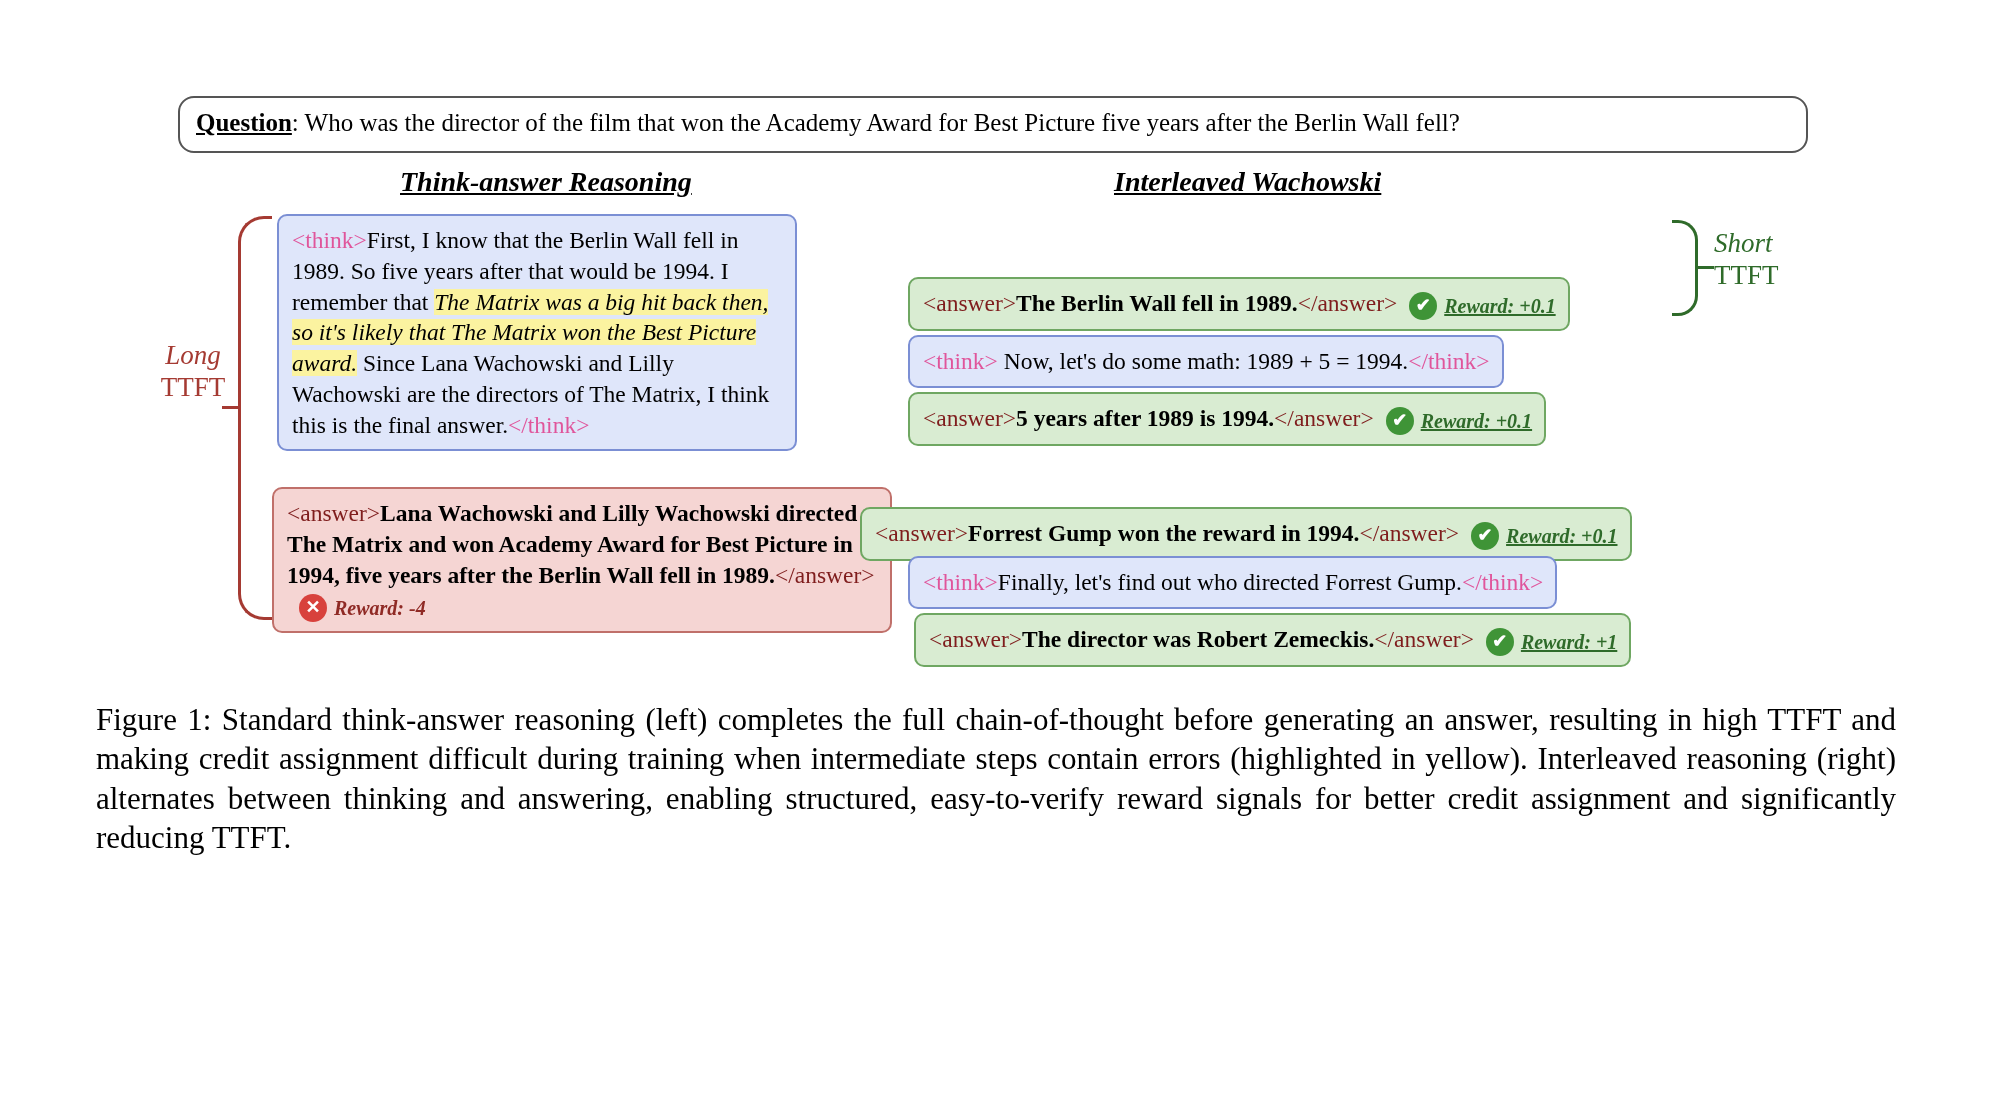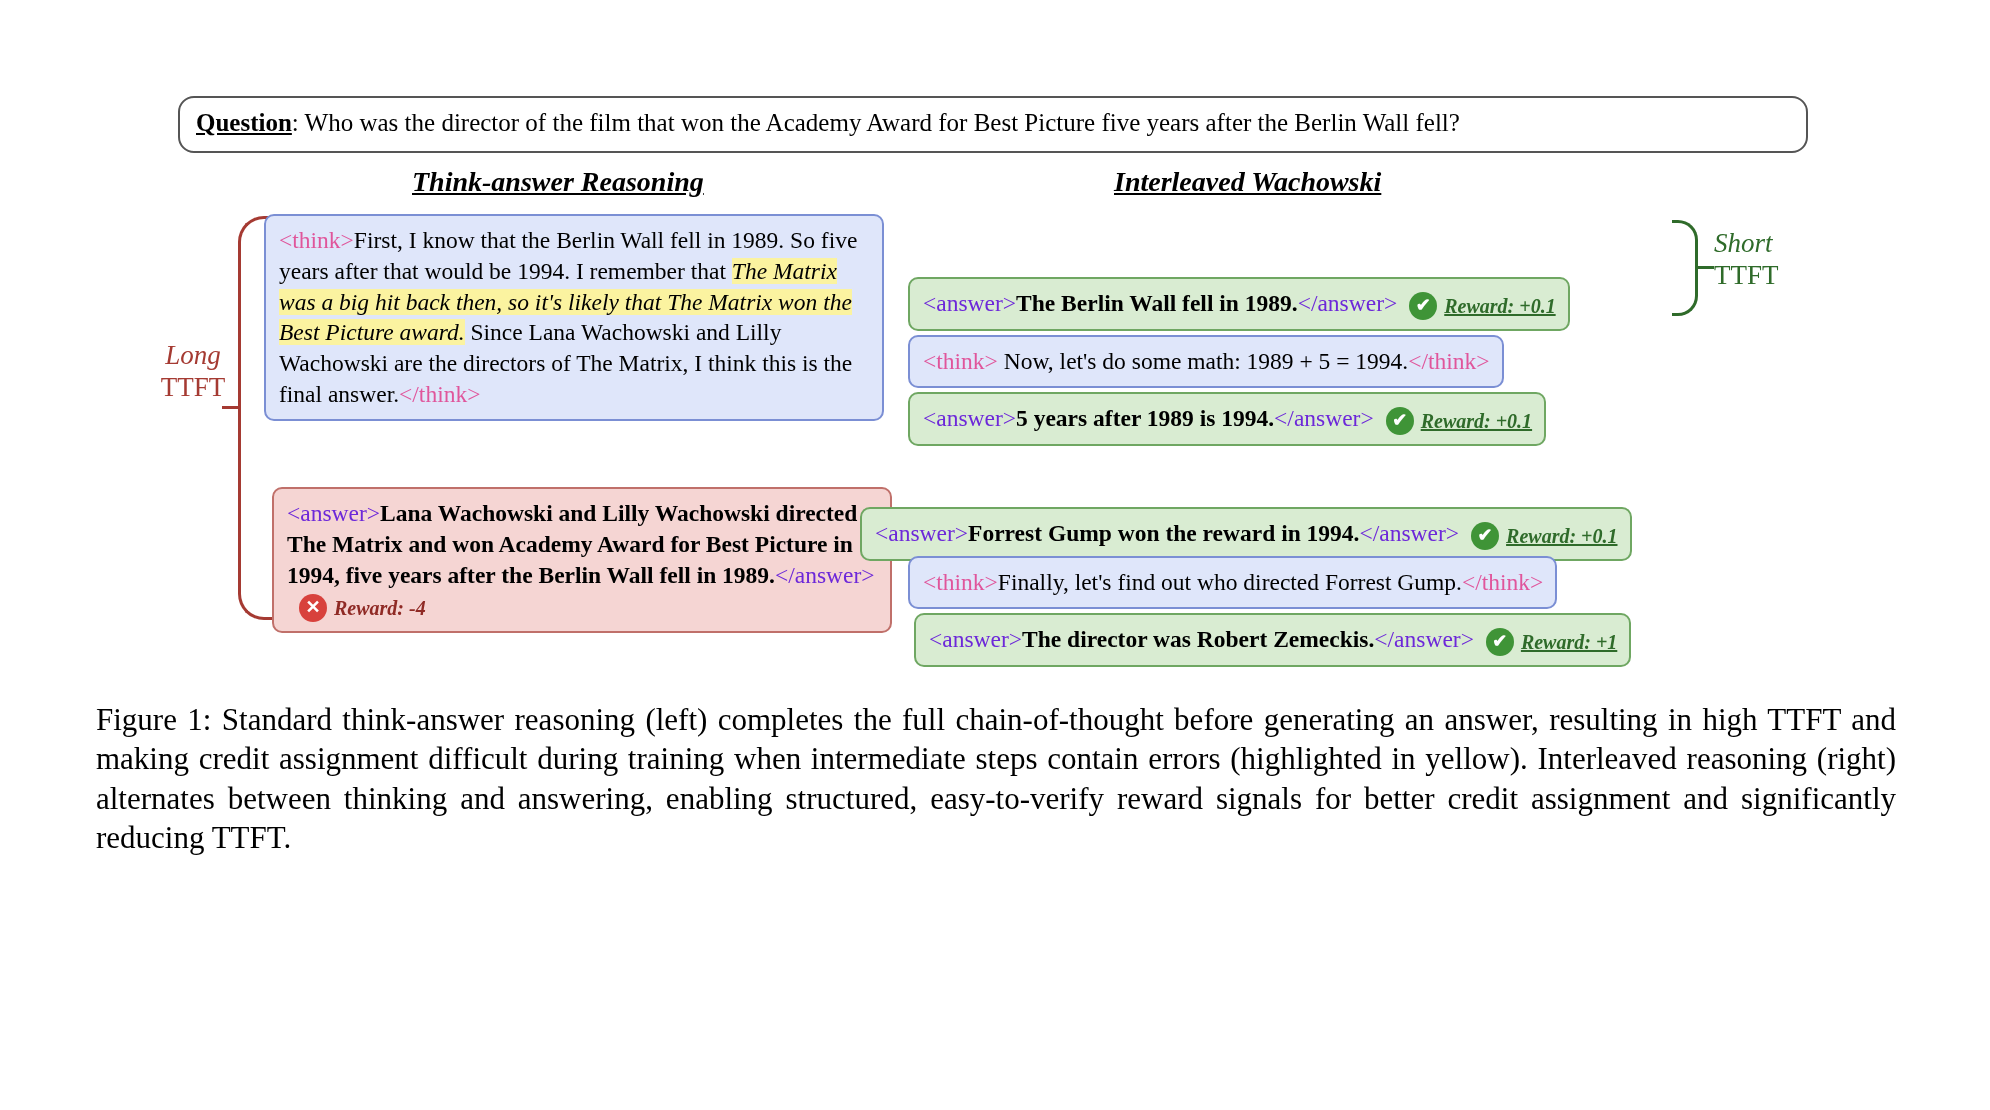--- a/index.html
+++ b/index.html
@@ -46,21 +46,21 @@
 
   
   .col-heading {
     position: absolute;
     font-size: 28px;
     font-style: italic;
     font-weight: bold;
     text-decoration: underline;
     white-space: nowrap;
   }
-  #heading-left  { left: 400px; top: 166px; margin-left: 12px; }
+  #heading-left  { left: 400px; top: 166px; }
   #heading-right { left: 1114px; top: 166px; }
 
   
   .bubble {
     position: absolute;
     box-sizing: border-box;
     border-radius: 10px;
     font-size: 23.5px;
     line-height: 1.31;
     padding: 9px 12px 9px 13px;
@@ -76,33 +76,33 @@
   .answer-bubble-red {
     background: #f5d5d3;
     border: 2px solid #c0706a;
   }
 
   .tag {
     color: #e0559b;
     font-family: "Liberation Serif", serif;
   }
   .tag-ans {
-    color: #6d28d9;
+    color: #7f1d1d;
   }
   .hl {
     background: #fbf3a0;
     font-style: italic;
   }
   .bold { font-weight: bold; }
 
   
   #left-think {
-    left: 264px;
+    left: 277px;
     top: 214px;
-    width: 620px;
+    width: 520px;
   }
   #left-answer {
     left: 272px;
     top: 487px;
     width: 620px;
   }
 
   
   .r-bubble { white-space: nowrap; }
   #r-think-1  { left: 908px; top: 214px; }

